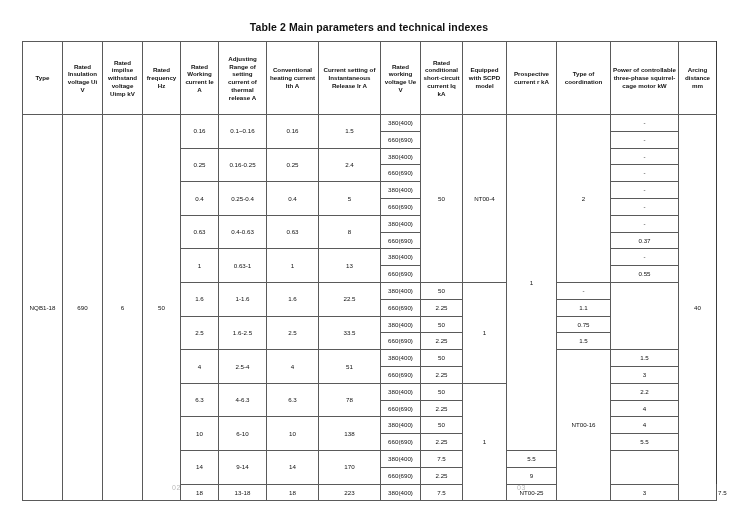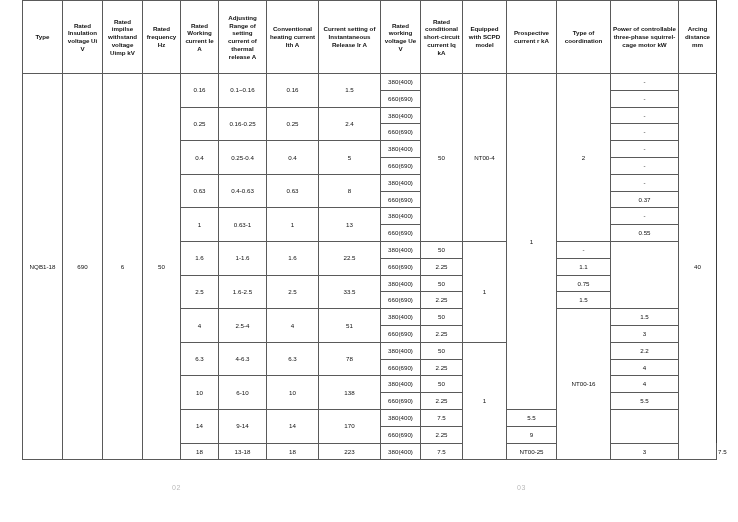--- a/index.html
+++ b/index.html
@@ -77,20 +77,21 @@
     letter-spacing: 0.5px;
   }
   .pg.left { left: 172px; }
   .pg.right { left: 517px; }
 </style>
 </head>
 <body>
 
 <div class="page">
 
+  <div class="doc-title">Table 2  Main parameters and technical indexes</div>
 
   <div class="table-wrap">
     <table class="main">
       <colgroup>
         <col style="width:40px">
         <col style="width:40px">
         <col style="width:40px">
         <col style="width:38px">
         <col style="width:38px">
         <col style="width:48px">

